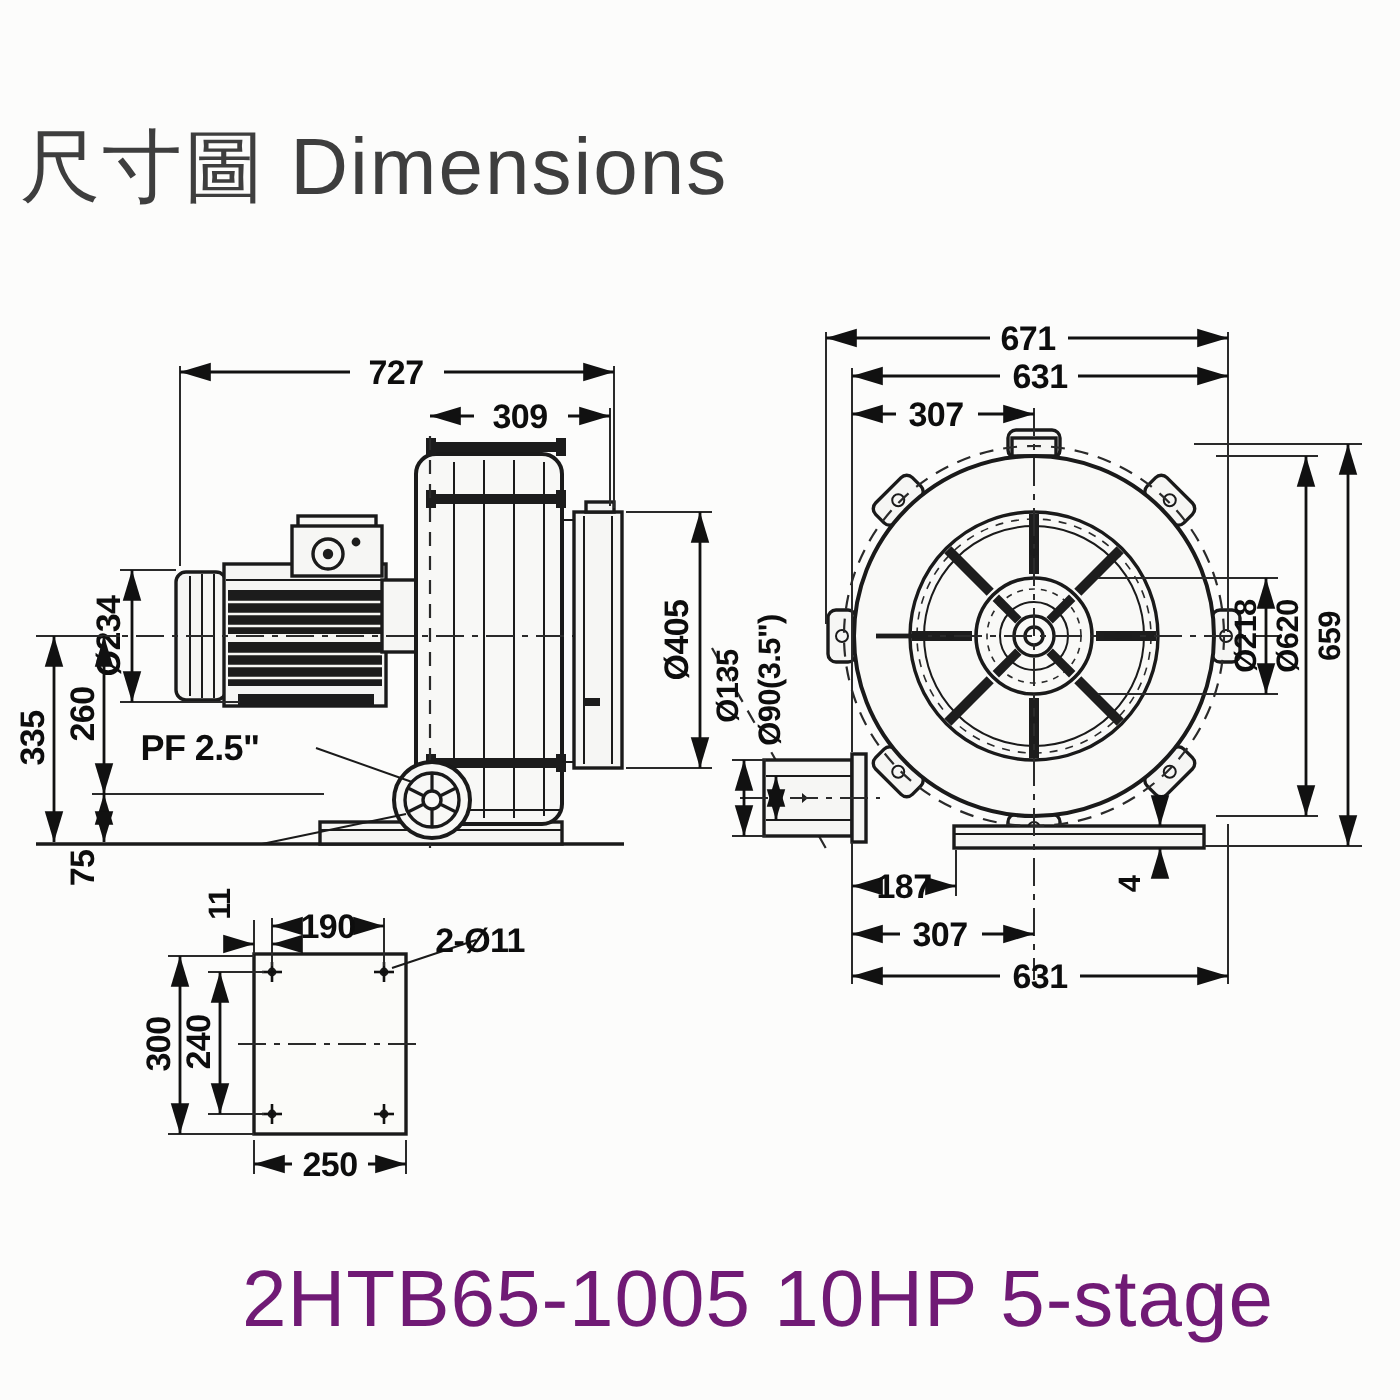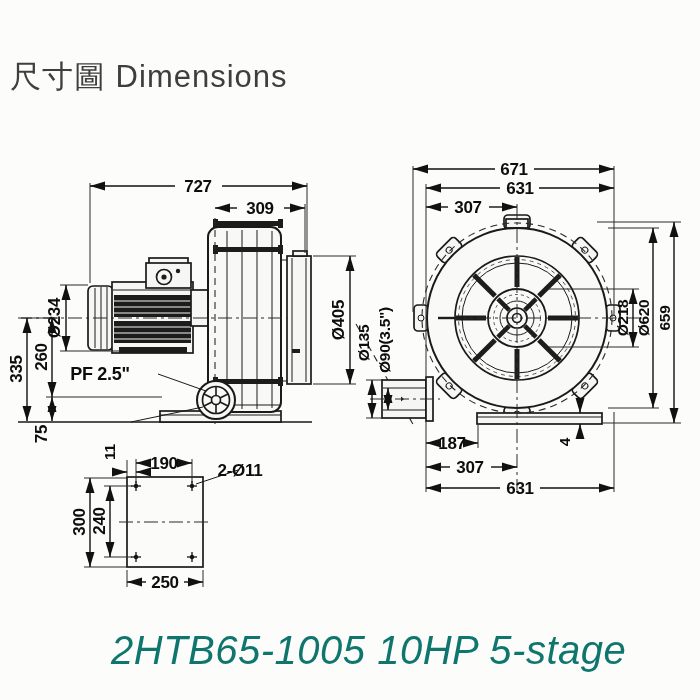--- a/index.html
+++ b/index.html
@@ -1,20 +1,20 @@
 <!DOCTYPE html>
 <html><head>
 <meta charset="utf-8">
 <style>
   html,body{margin:0;padding:0;}
   body{width:700px;height:700px;background:#fcfcfb;position:relative;overflow:hidden;
        font-family:"Liberation Sans",sans-serif;}
-  #title{position:absolute;left:10px;top:56px;font-size:31px;color:#3e3e3e;letter-spacing:1px;}
-  #caption{position:absolute;left:111px;top:628px;width:560px;font-size:40px;color:#0f766e;
-           letter-spacing:.5px;white-space:nowrap;font-style:italic;}
+  #title{position:absolute;left:10px;top:56px;font-size:40px;color:#3e3e3e;letter-spacing:1px;}
+  #caption{position:absolute;left:121px;top:628px;width:560px;font-size:40px;color:#701a75;
+           letter-spacing:.5px;white-space:nowrap;}
   svg{position:absolute;left:0;top:0;}
   .ln{stroke:#1a1a1a;stroke-width:1.7;fill:none;}
   .th{stroke:#1a1a1a;stroke-width:1;fill:none;}
   .ext{stroke:#2a2a2a;stroke-width:1;fill:none;}
   .dim{stroke:#111;stroke-width:1.4;fill:none;}
   .cl{stroke:#2a2a2a;stroke-width:1;fill:none;stroke-dasharray:14 4 3 4;}
   .dash{stroke:#2a2a2a;stroke-width:1.1;fill:none;stroke-dasharray:7 5;}
   .fillw{fill:#f6f6f4;stroke:#1a1a1a;stroke-width:1.7;}
   .dark{fill:#1c1c1c;stroke:none;}
   .d{font-family:"Liberation Sans",sans-serif;font-weight:bold;font-size:17px;fill:#0d0d0d;

